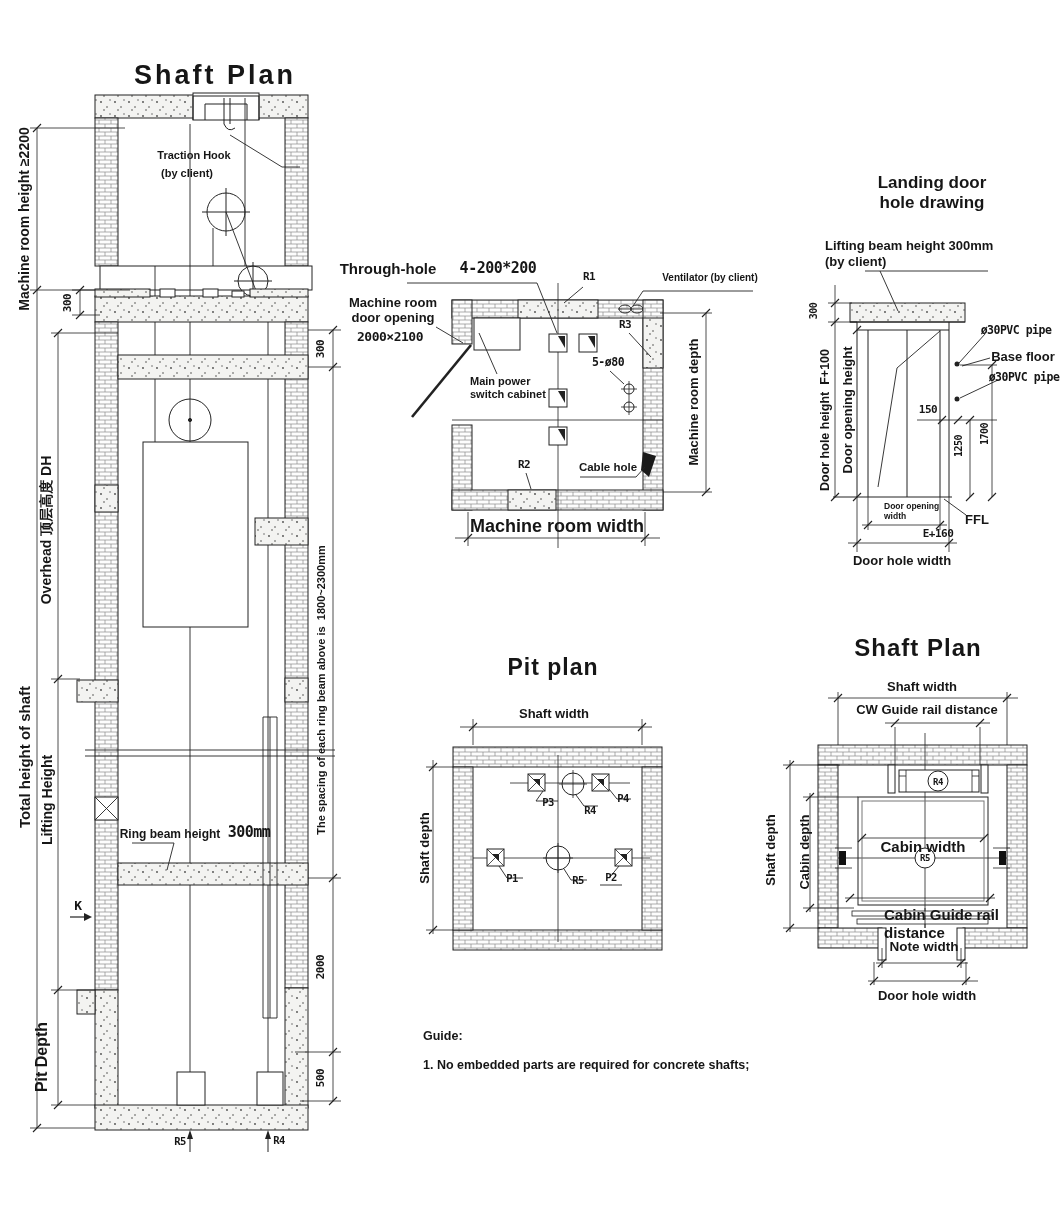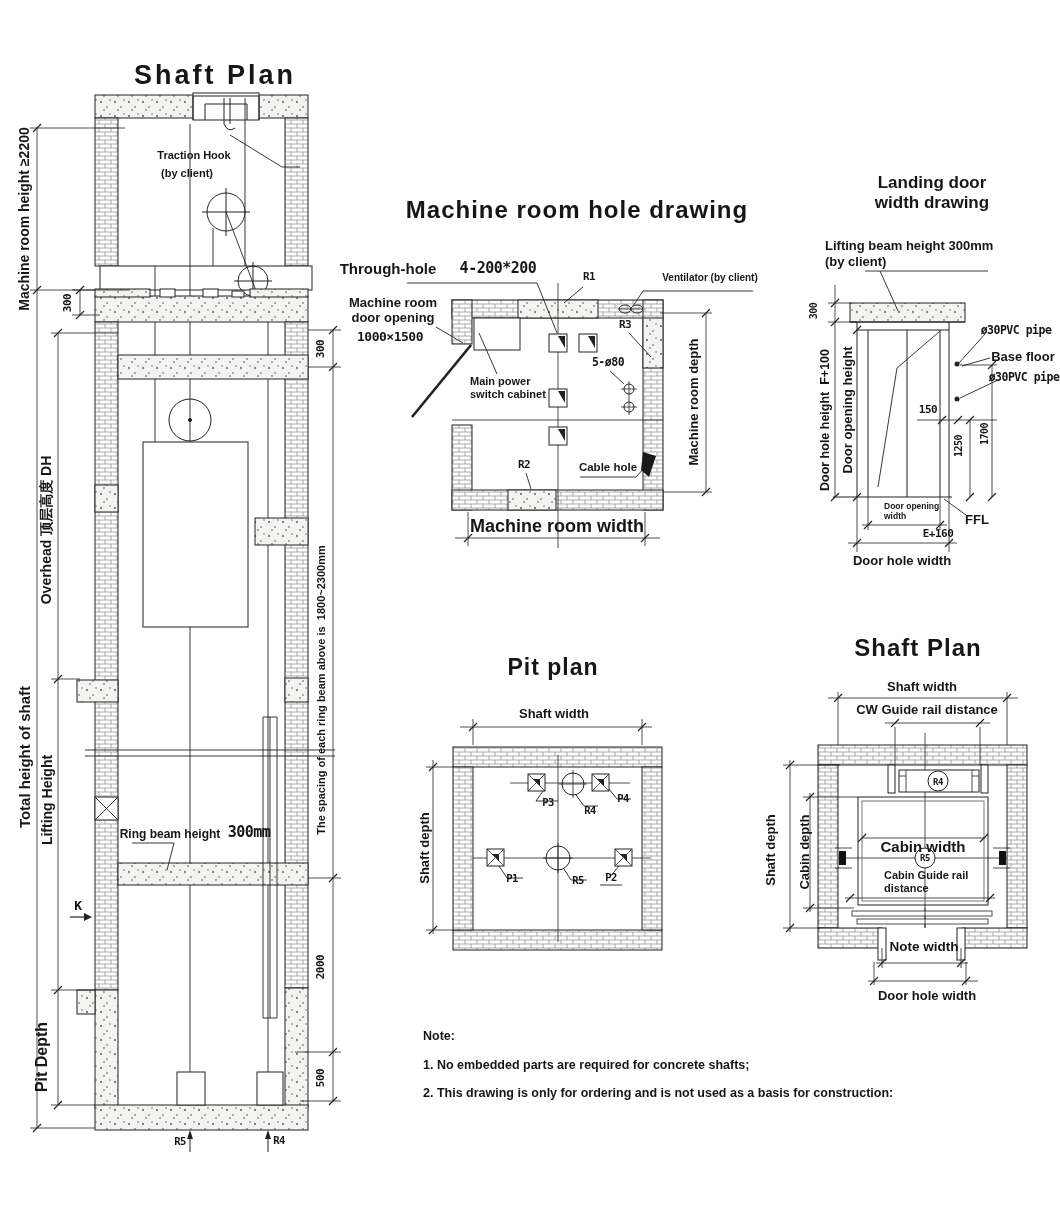--- a/index.html
+++ b/index.html
@@ -242,39 +242,38 @@
 <div class="lbl cad" style="left:249px;top:833px;font-size:15px">300mm</div>
 <div class="lbl vl" style="left:321px;top:690px;font-size:11px">The spacing of each ring beam above is  1800~2300mm</div>
 <div class="lbl cad" style="left:78px;top:906px;font-size:13px">K</div>
 <div class="lbl vl cad" style="left:68px;top:303px;font-size:11px">300</div>
 <div class="lbl vl cad" style="left:321px;top:349px;font-size:11px">300</div>
 <div class="lbl vl cad" style="left:321px;top:967px;font-size:11px">2000</div>
 <div class="lbl vl cad" style="left:321px;top:1078px;font-size:11px">500</div>
 <div class="lbl cad" style="left:180px;top:1141px;font-size:10.5px">R5</div>
 <div class="lbl cad" style="left:279px;top:1140px;font-size:10.5px">R4</div>
 
-<div class="lbl ttl" style="left:577px;top:210px;font-size:24px">Machine room hole drawing</div>
 <div class="lbl" style="left:388px;top:269px;font-size:15px">Through-hole</div>
 <div class="lbl cad" style="left:498px;top:269px;font-size:15px">4-200*200</div>
 <div class="lbl cad" style="left:589px;top:277px;font-size:11px">R1</div>
 <div class="lbl" style="left:710px;top:278px;font-size:10px">Ventilator (by client)</div>
 <div class="lbl" style="left:393px;top:310px;font-size:13px">Machine room
 door opening</div>
-<div class="lbl cad" style="left:390px;top:337px;font-size:13px">1000×1500</div>
+<div class="lbl cad" style="left:390px;top:337px;font-size:13px">2000×2100</div>
 <div class="lbl la" style="left:470px;top:388px;font-size:11px">Main power
 switch cabinet</div>
 <div class="lbl cad" style="left:625px;top:325px;font-size:11px">R3</div>
 <div class="lbl cad" style="left:608px;top:363px;font-size:11.5px">5-ø80</div>
 <div class="lbl cad" style="left:524px;top:465px;font-size:11px">R2</div>
 <div class="lbl" style="left:608px;top:468px;font-size:11.5px">Cable hole</div>
 <div class="lbl vl" style="left:694px;top:402px;font-size:13px">Machine room depth</div>
 <div class="lbl" style="left:557px;top:527px;font-size:18px">Machine room width</div>
 
 <div class="lbl" style="left:932px;top:193px;font-size:17px">Landing door
-width drawing</div>
+hole drawing</div>
 <div class="lbl la" style="left:825px;top:246px;font-size:13px">Lifting beam height 300mm</div>
 <div class="lbl la" style="left:825px;top:262px;font-size:13px">(by client)</div>
 <div class="lbl vl cad" style="left:814px;top:311px;font-size:10px">300</div>
 <div class="lbl cad" style="left:1016px;top:331px;font-size:11.5px">ø30PVC pipe</div>
 <div class="lbl" style="left:1023px;top:357px;font-size:13px">Base floor</div>
 <div class="lbl cad" style="left:1024px;top:378px;font-size:11.5px">ø30PVC pipe</div>
 <div class="lbl cad" style="left:928px;top:410px;font-size:11px">150</div>
 <div class="lbl vl cad" style="left:959px;top:446px;font-size:10px">1250</div>
 <div class="lbl vl cad" style="left:985px;top:434px;font-size:10px">1700</div>
 <div class="lbl vl" style="left:825px;top:420px;font-size:12.5px">Door hole height  F+100</div>
@@ -296,22 +295,21 @@
 <div class="lbl cad" style="left:611px;top:877px;font-size:10.5px">P2</div>
 
 <div class="lbl ttl" style="left:918px;top:648px;font-size:24px">Shaft Plan</div>
 <div class="lbl" style="left:922px;top:687px;font-size:13px">Shaft width</div>
 <div class="lbl" style="left:927px;top:710px;font-size:13px">CW Guide rail distance</div>
 <div class="lbl vl" style="left:771px;top:850px;font-size:13px">Shaft depth</div>
 <div class="lbl vl" style="left:805px;top:852px;font-size:13px">Cabin depth</div>
 <div class="lbl" style="left:923px;top:847px;font-size:15px">Cabin width</div>
 <div class="lbl cad" style="left:938px;top:782px;font-size:9px">R4</div>
 <div class="lbl cad" style="left:925px;top:858px;font-size:9px">R5</div>
-<div class="lbl la" style="left:884px;top:882px;font-size:11px">Cabin Guide rail
+<div class="lbl la" style="left:884px;top:924px;font-size:15px">Cabin Guide rail
 distance</div>
 <div class="lbl" style="left:924px;top:947px;font-size:13.5px">Note width</div>
 <div class="lbl" style="left:927px;top:996px;font-size:13px">Door hole width</div>
 
-<div class="lbl la" style="left:423px;top:1036px;font-size:12.5px">Note:</div>
+<div class="lbl la" style="left:423px;top:1036px;font-size:12.5px">Guide:</div>
 <div class="lbl la" style="left:423px;top:1065px;font-size:12.5px">1. No embedded parts are required for concrete shafts;</div>
-<div class="lbl la" style="left:423px;top:1093px;font-size:12.5px">2. This drawing is only for ordering and is not used as a basis for construction:</div>
 
 </div>
 
 </body></html>

